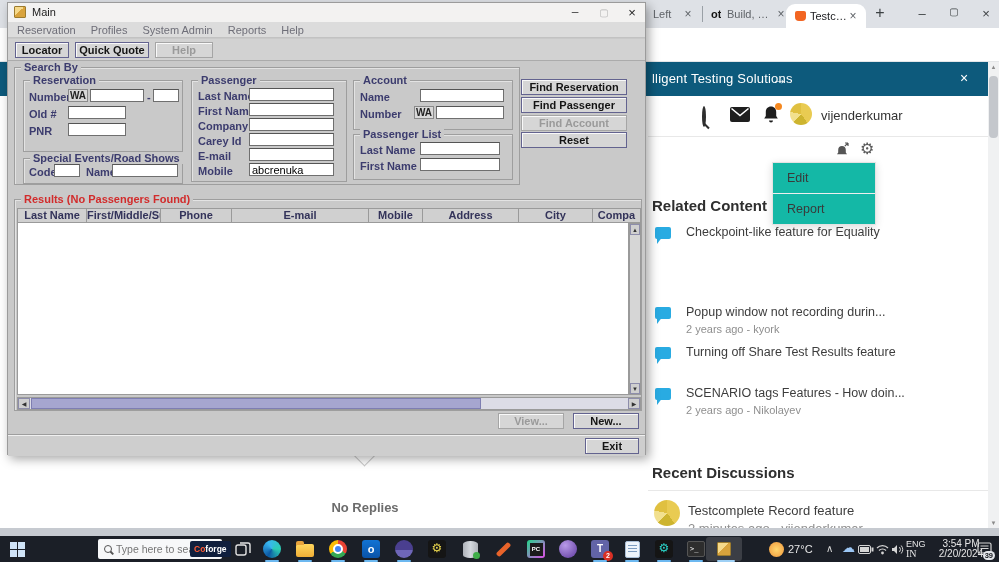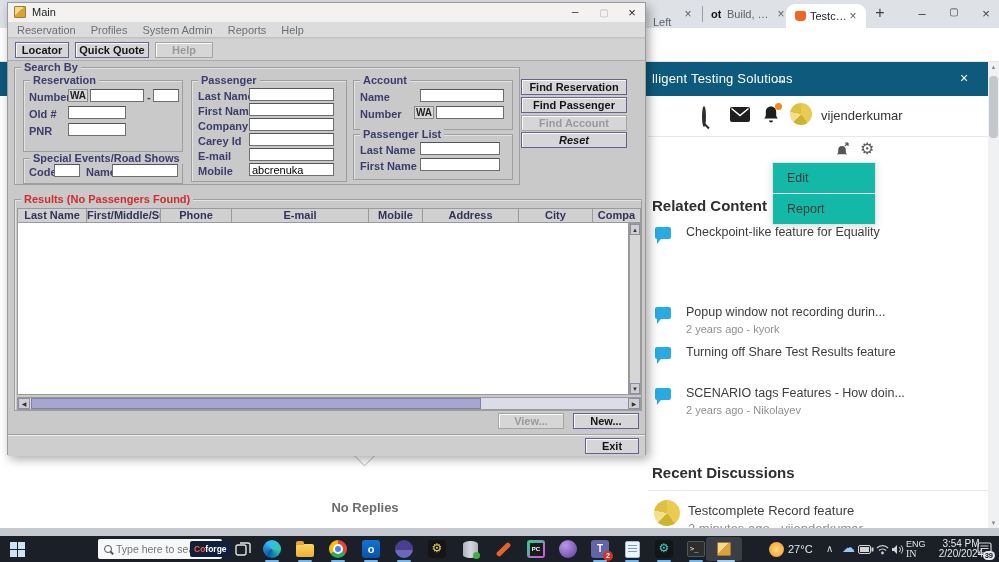--- a/index.html
+++ b/index.html
@@ -103,21 +103,21 @@
   .sun { width:15px; height:15px; border-radius:50%; background:radial-gradient(#ffd76e,#f0963c); }
 </style>
 </head>
 <body>
 
 <div class="screen">
 
   <div class="browser">
 
     <div class="tabstrip">
-      <span class="tab-title" style="left:653px;top:8px;width:27px;margin-top:8px;">Left</span>
+      <span class="tab-title" style="left:653px;top:8px;width:27px;">Left</span>
       <span class="tab-close" style="left:681px;top:7px;">×</span>
       <span class="tab-sep" style="left:702px;"></span>
       <span class="tab-title" style="left:711px;top:8px;font-weight:bold;color:#111;">ot</span>
       <span class="tab-title" style="left:727px;top:8px;width:46px;">Build, Ope</span>
       <span class="tab-close" style="left:774px;top:7px;">×</span>
       <div class="active-tab">
         <span class="sb-fav"></span>
         <span class="tab-title" style="left:24px;top:6px;width:38px;color:#202124;">Testcompl</span>
         <span class="tab-close" style="left:60px;top:5px;">×</span>
       </div>
@@ -309,21 +309,21 @@
         <span class="lbl" style="left:6px;top:9px;">Last Name</span>
         <input class="fld" style="left: 66px; top: 7px; width: 80px;">
         <span class="lbl" style="left:6px;top:25px;">First Name</span>
         <input class="fld" style="left: 66px; top: 23px; width: 80px;">
       </div>
     </div>
 
     <span class="mbtn" style="left:513px;top:76px;width:106px;">Find Reservation</span>
     <span class="mbtn" style="left:513px;top:94px;width:106px;">Find Passenger</span>
     <span class="mbtn dis" style="left:513px;top:112px;width:106px;">Find Account</span>
-    <span class="mbtn" style="left:513px;top:129px;width:106px;font-style:italic;">Reset</span>
+    <span class="mbtn" style="left:513px;top:129px;width:106px;">Reset</span>
 
     <div class="grp" style="left:6px;top:196px;width:628px;height:212px;">
       <span class="cap red">Results (No Passengers Found)</span>
       <div class="th-row" style="left:2px;top:8px;">
         <span class="th" style="width:70px;">Last Name</span>
         <span class="th" style="width:74px;">First/Middle/Su...</span>
         <span class="th" style="width:71px;">Phone</span>
         <span class="th" style="width:137px;">E-mail</span>
         <span class="th" style="width:54px;">Mobile</span>
         <span class="th" style="width:96px;">Address</span>

